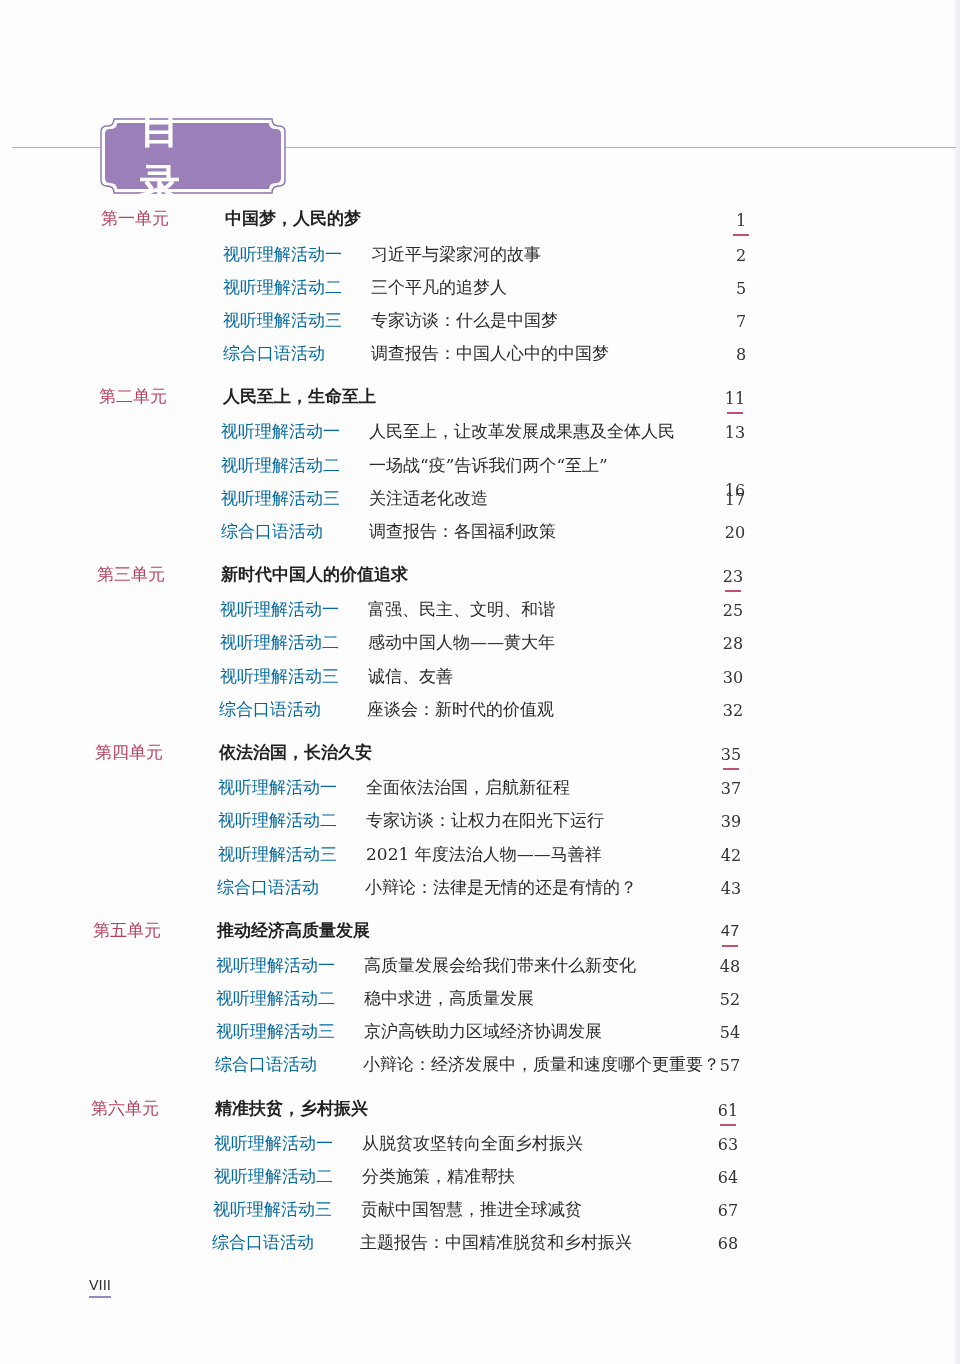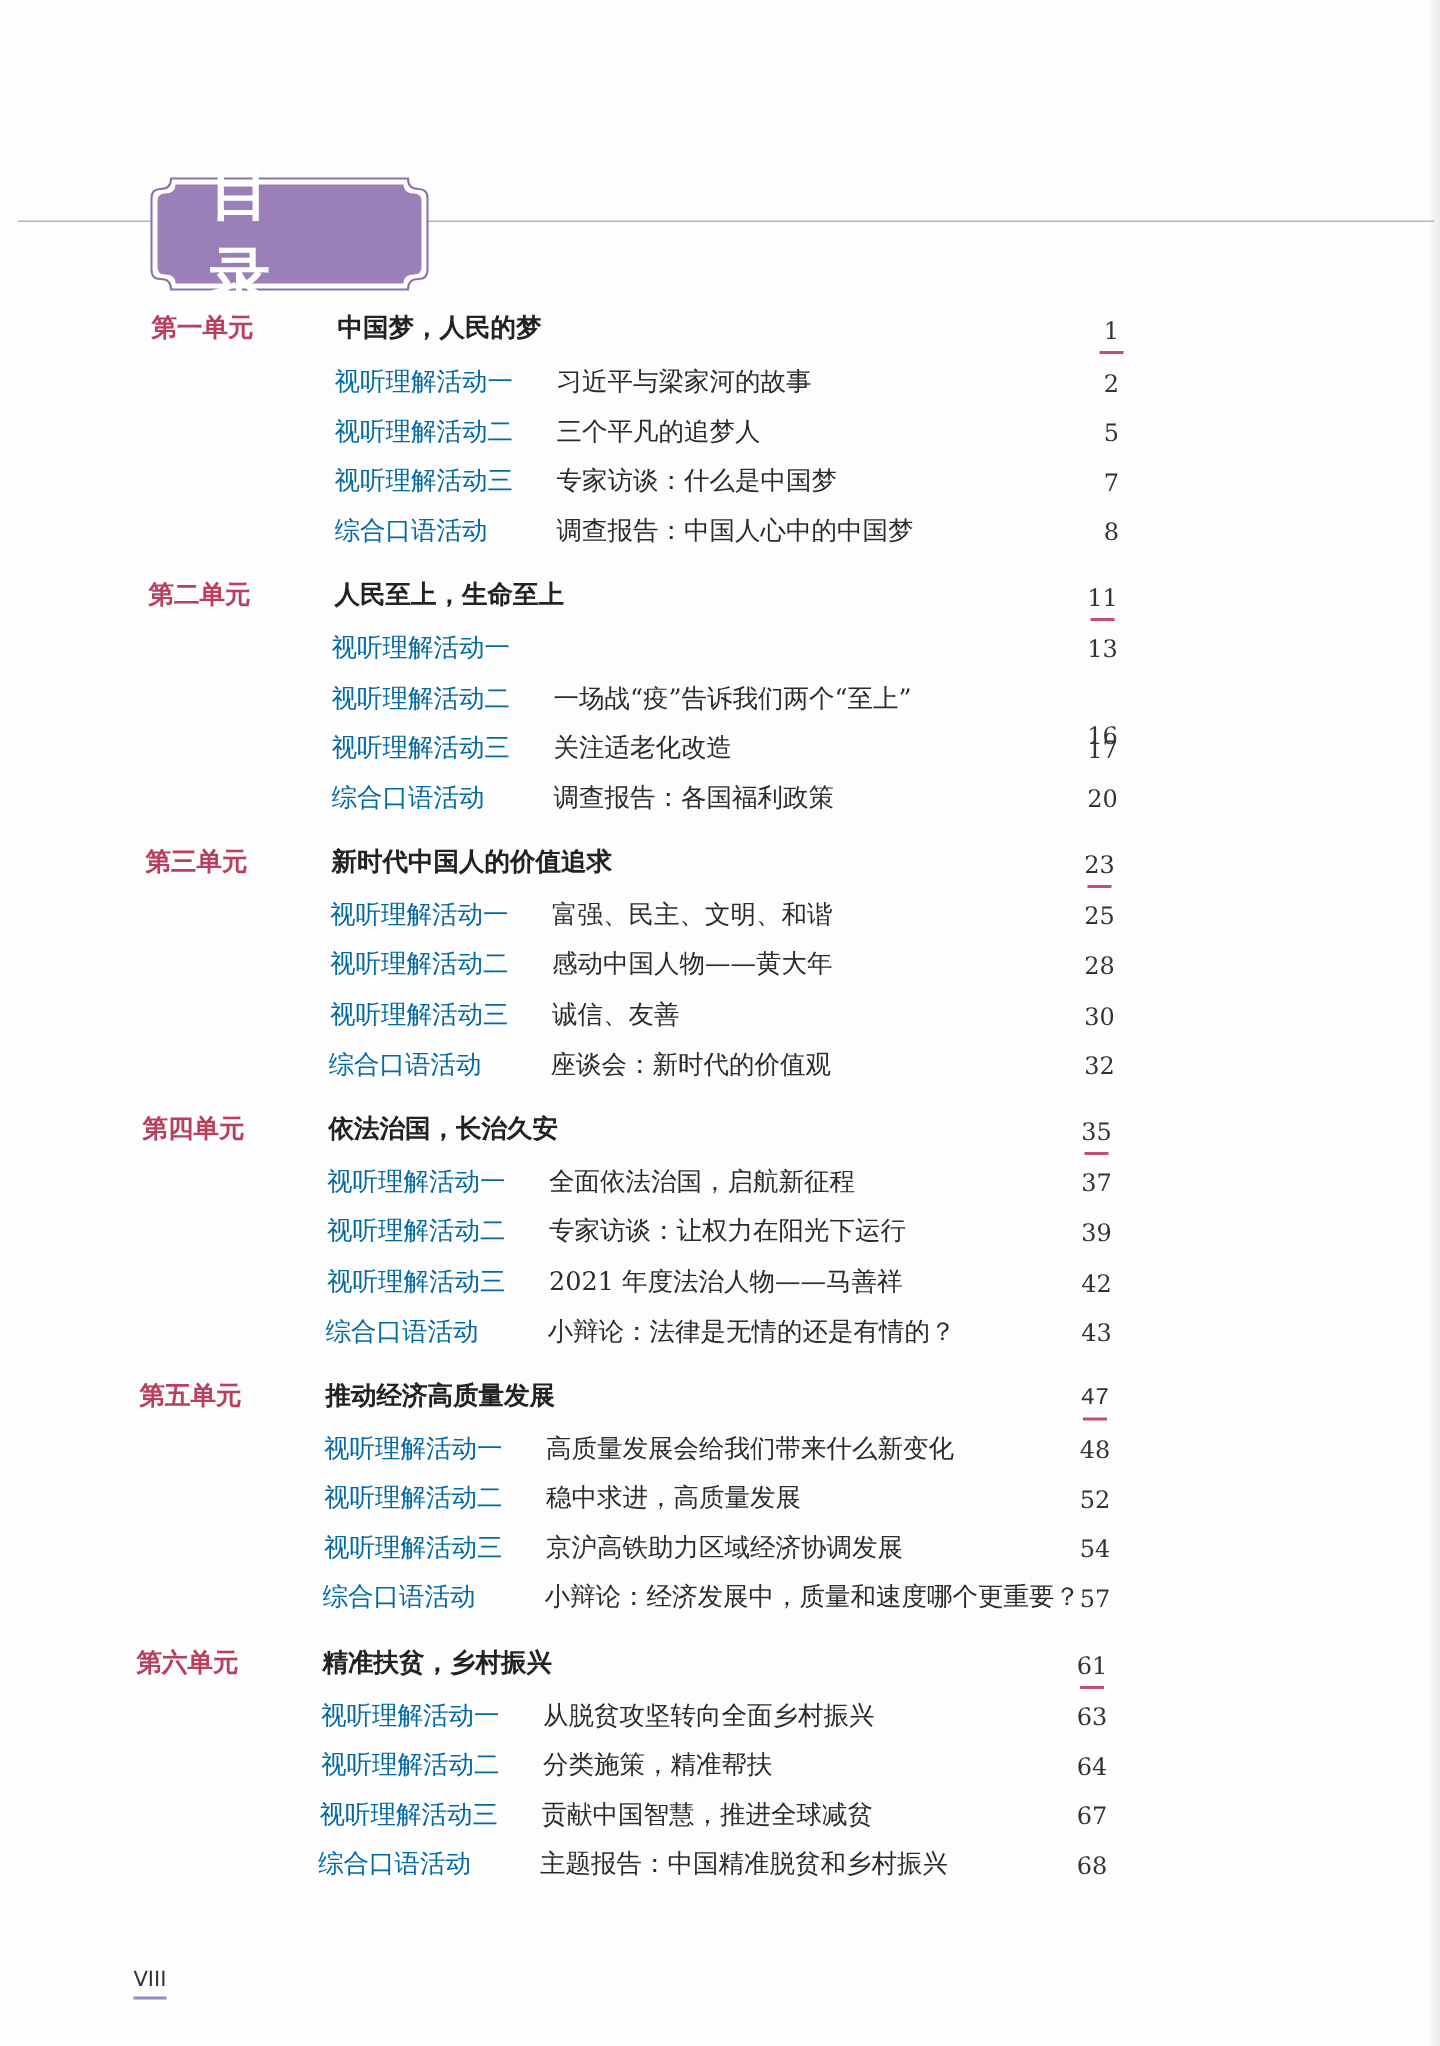--- a/index.html
+++ b/index.html
@@ -25,21 +25,21 @@
     position: absolute; left: 0; top: 0; width: 186px; height: 76px;
     display: flex; align-items: center; justify-content: center;
     font-family: "DejaVu Serif", serif; font-weight: bold;
     font-size: 40px; color: #ffffff; letter-spacing: 40px; padding-left: 40px;
     box-sizing: border-box;
   }
   .toc { position: absolute; left: 0; top: 0; width: 960px; }
   .unit { position: absolute; width: 760px; }
   .unit-label {
     position: absolute; left: 0; top: 0;
-    font-size: 17px; color: #b8405e; font-weight: bold;
+    font-size: 17px; color: #b8405e; font-weight: normal;
   }
   .unit-title {
     position: absolute; left: 124px; top: 0;
     font-size: 17px; font-weight: bold; color: #222;
   }
   .unit-page {
     position: absolute; top: 4px; width: 30px; text-align: center;
     font-size: 16px; color: #333;
   }
   .unit-page::after {
@@ -55,21 +55,21 @@
   }
   .act-title {
     position: absolute; left: 148px; top: 0;
     font-size: 17px; color: #2b2b2b; white-space: nowrap;
   }
   .act-page {
     position: absolute; top: 3px; width: 30px; text-align: center;
     font-size: 16px; color: #333;
   }
   .folio {
-    position: absolute; left: 89px; top: 1312px;
+    position: absolute; left: 89px; top: 1277px;
     font-family: "DejaVu Sans", sans-serif; font-size: 14px; color: #333;
   }
   .folio::after {
     content: ""; position: absolute; left: 0; right: 0; bottom: -5px;
     height: 2px; background: #9a88c0;
   }
 </style>
 </head>
 <body>
 
@@ -112,20 +112,21 @@
     <span class="act-page" style="left:503px;">8</span>
   </div>
 
   <div class="unit" style="left:99px; top:385px;">
     <div class="unit-label">第二单元</div>
     <div class="unit-title">人民至上，生命至上</div>
     <div class="unit-page" style="left:621px;">11</div>
   </div>
   <div class="activity" style="left:221px; top:420px;">
     <span class="act-type">视听理解活动一</span>
+    <span class="act-title">人民至上，让改革发展成果惠及全体人民</span>
     <span class="act-page" style="left:499px;">13</span>
   </div>
   <div class="activity" style="left:221px; top:454px;">
     <span class="act-type">视听理解活动二</span>
     <span class="act-title">一场战“疫”告诉我们两个“至上”</span>
     <span class="act-page" style="left:499px;margin-top:24px;">16</span>
   </div>
   <div class="activity" style="left:221px; top:487px;">
     <span class="act-type">视听理解活动三</span>
     <span class="act-title">关注适老化改造</span>

